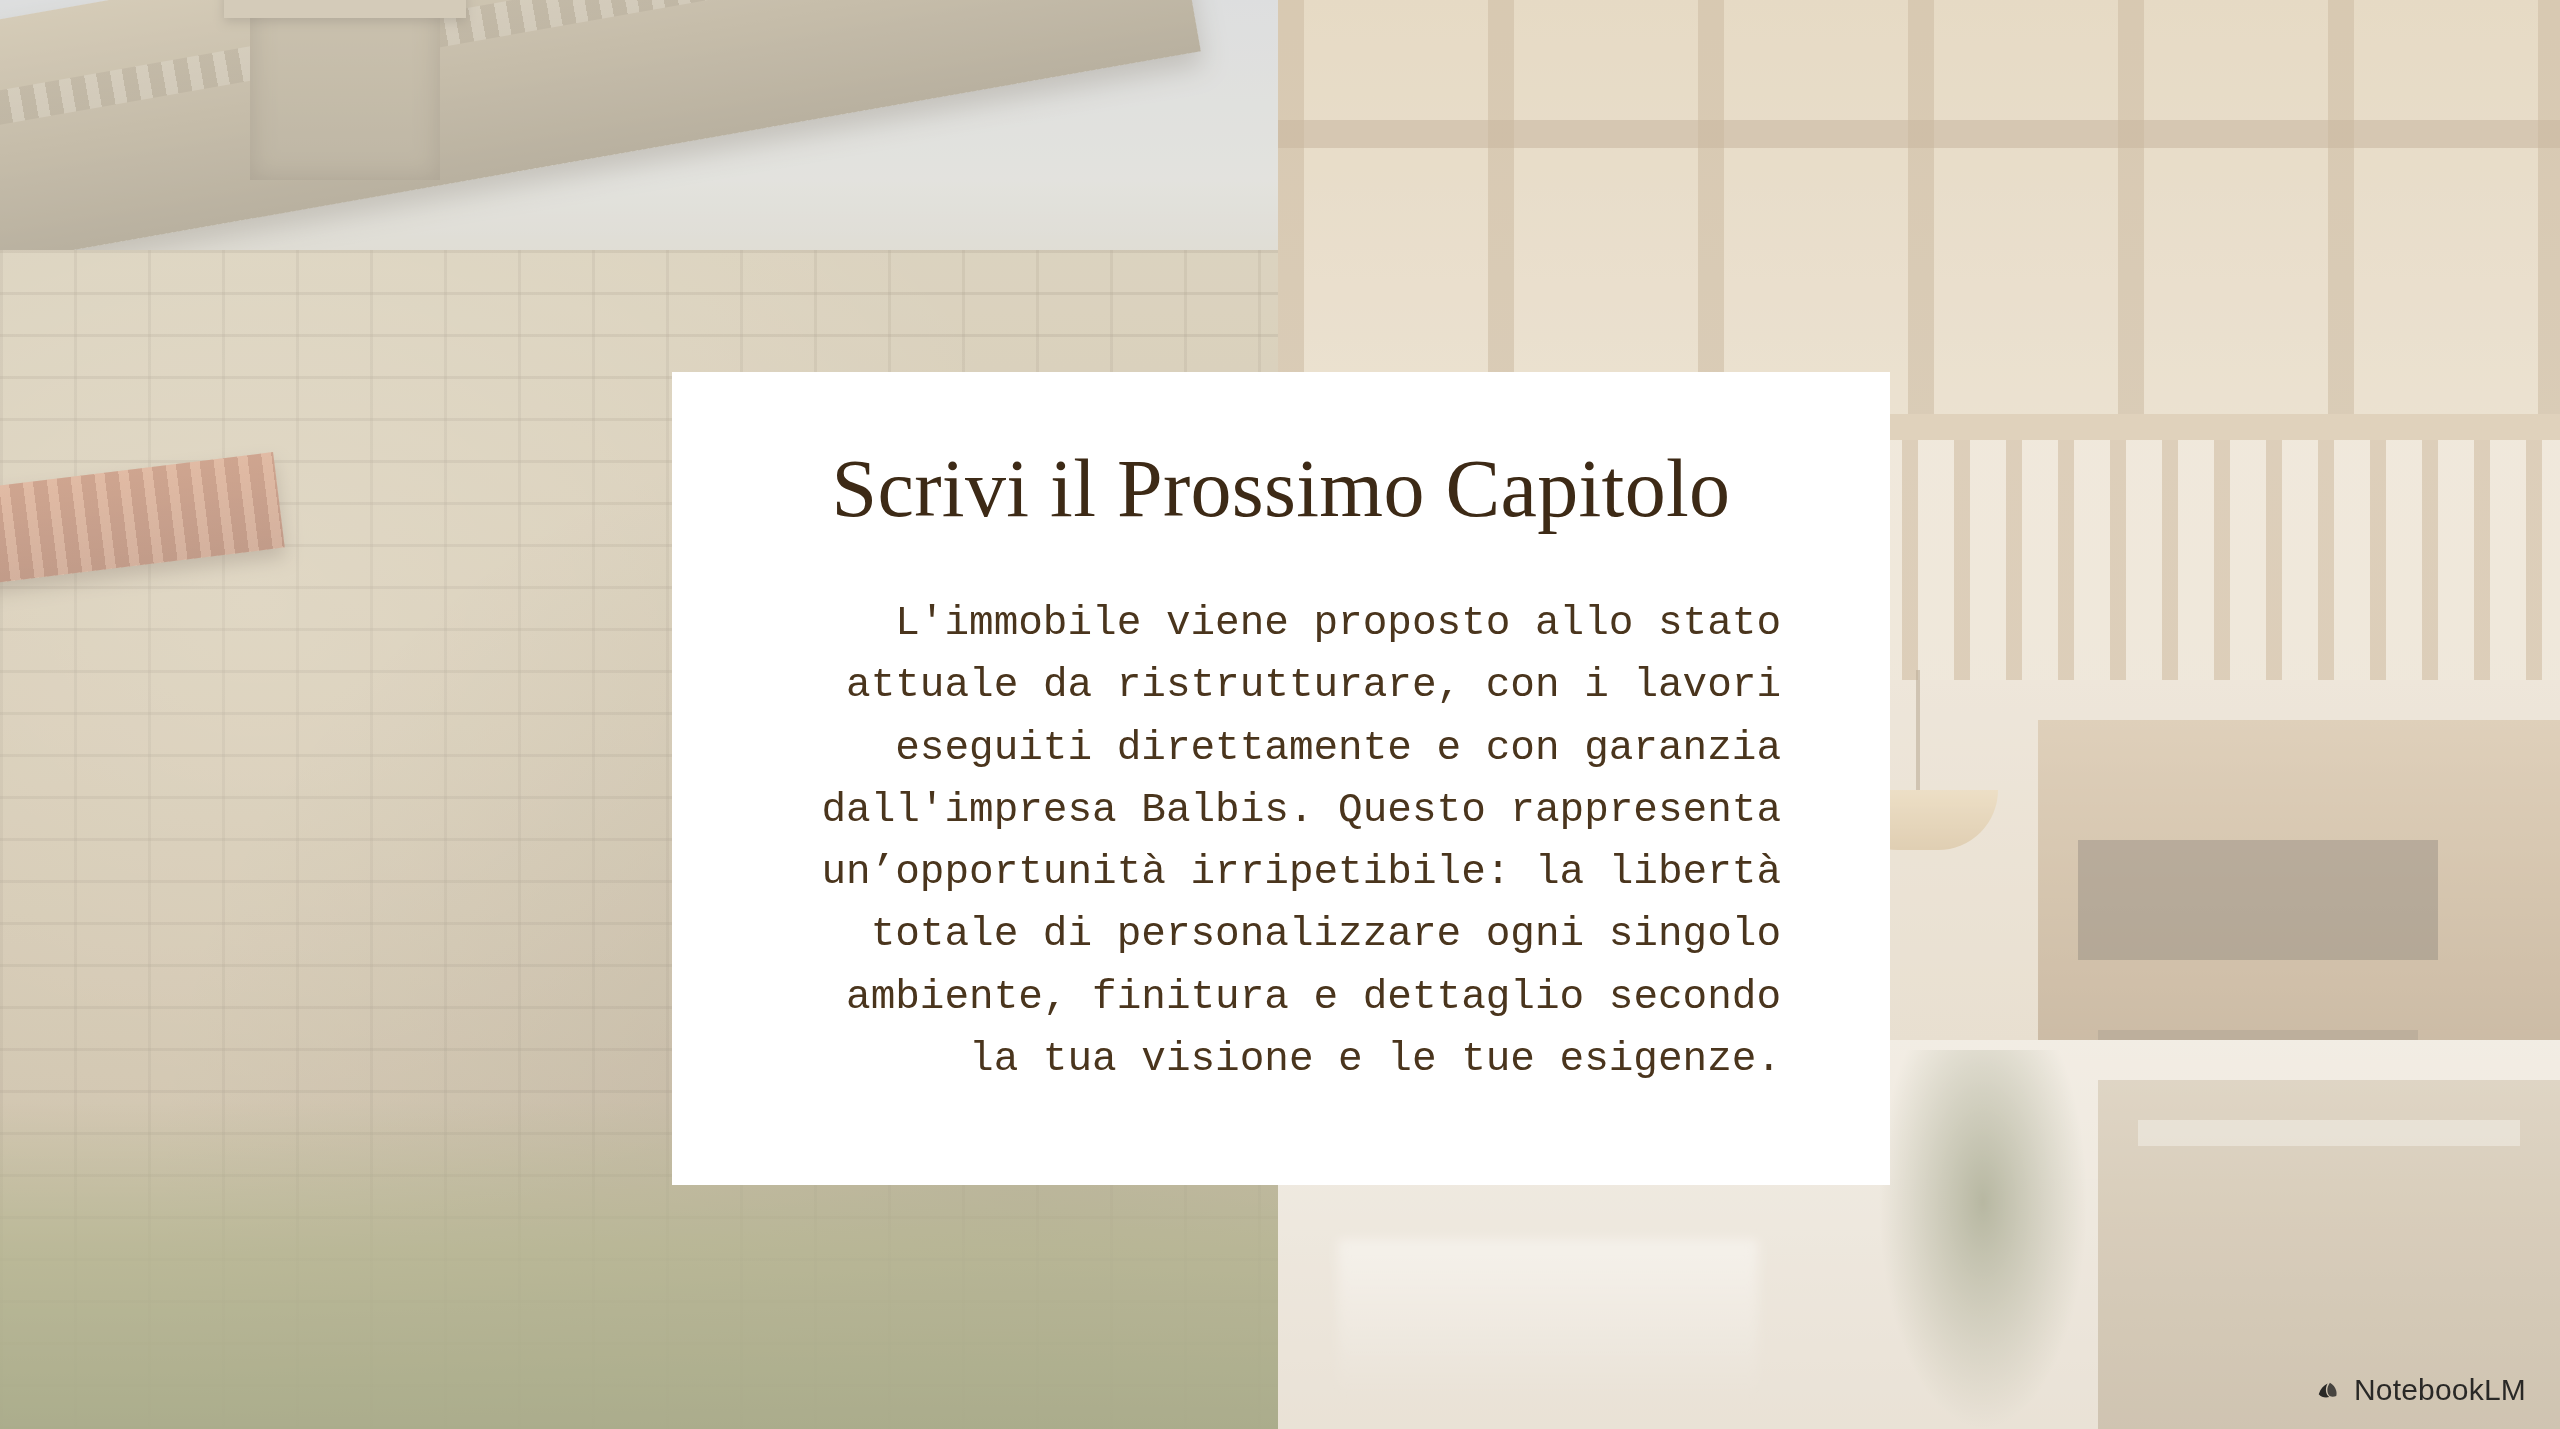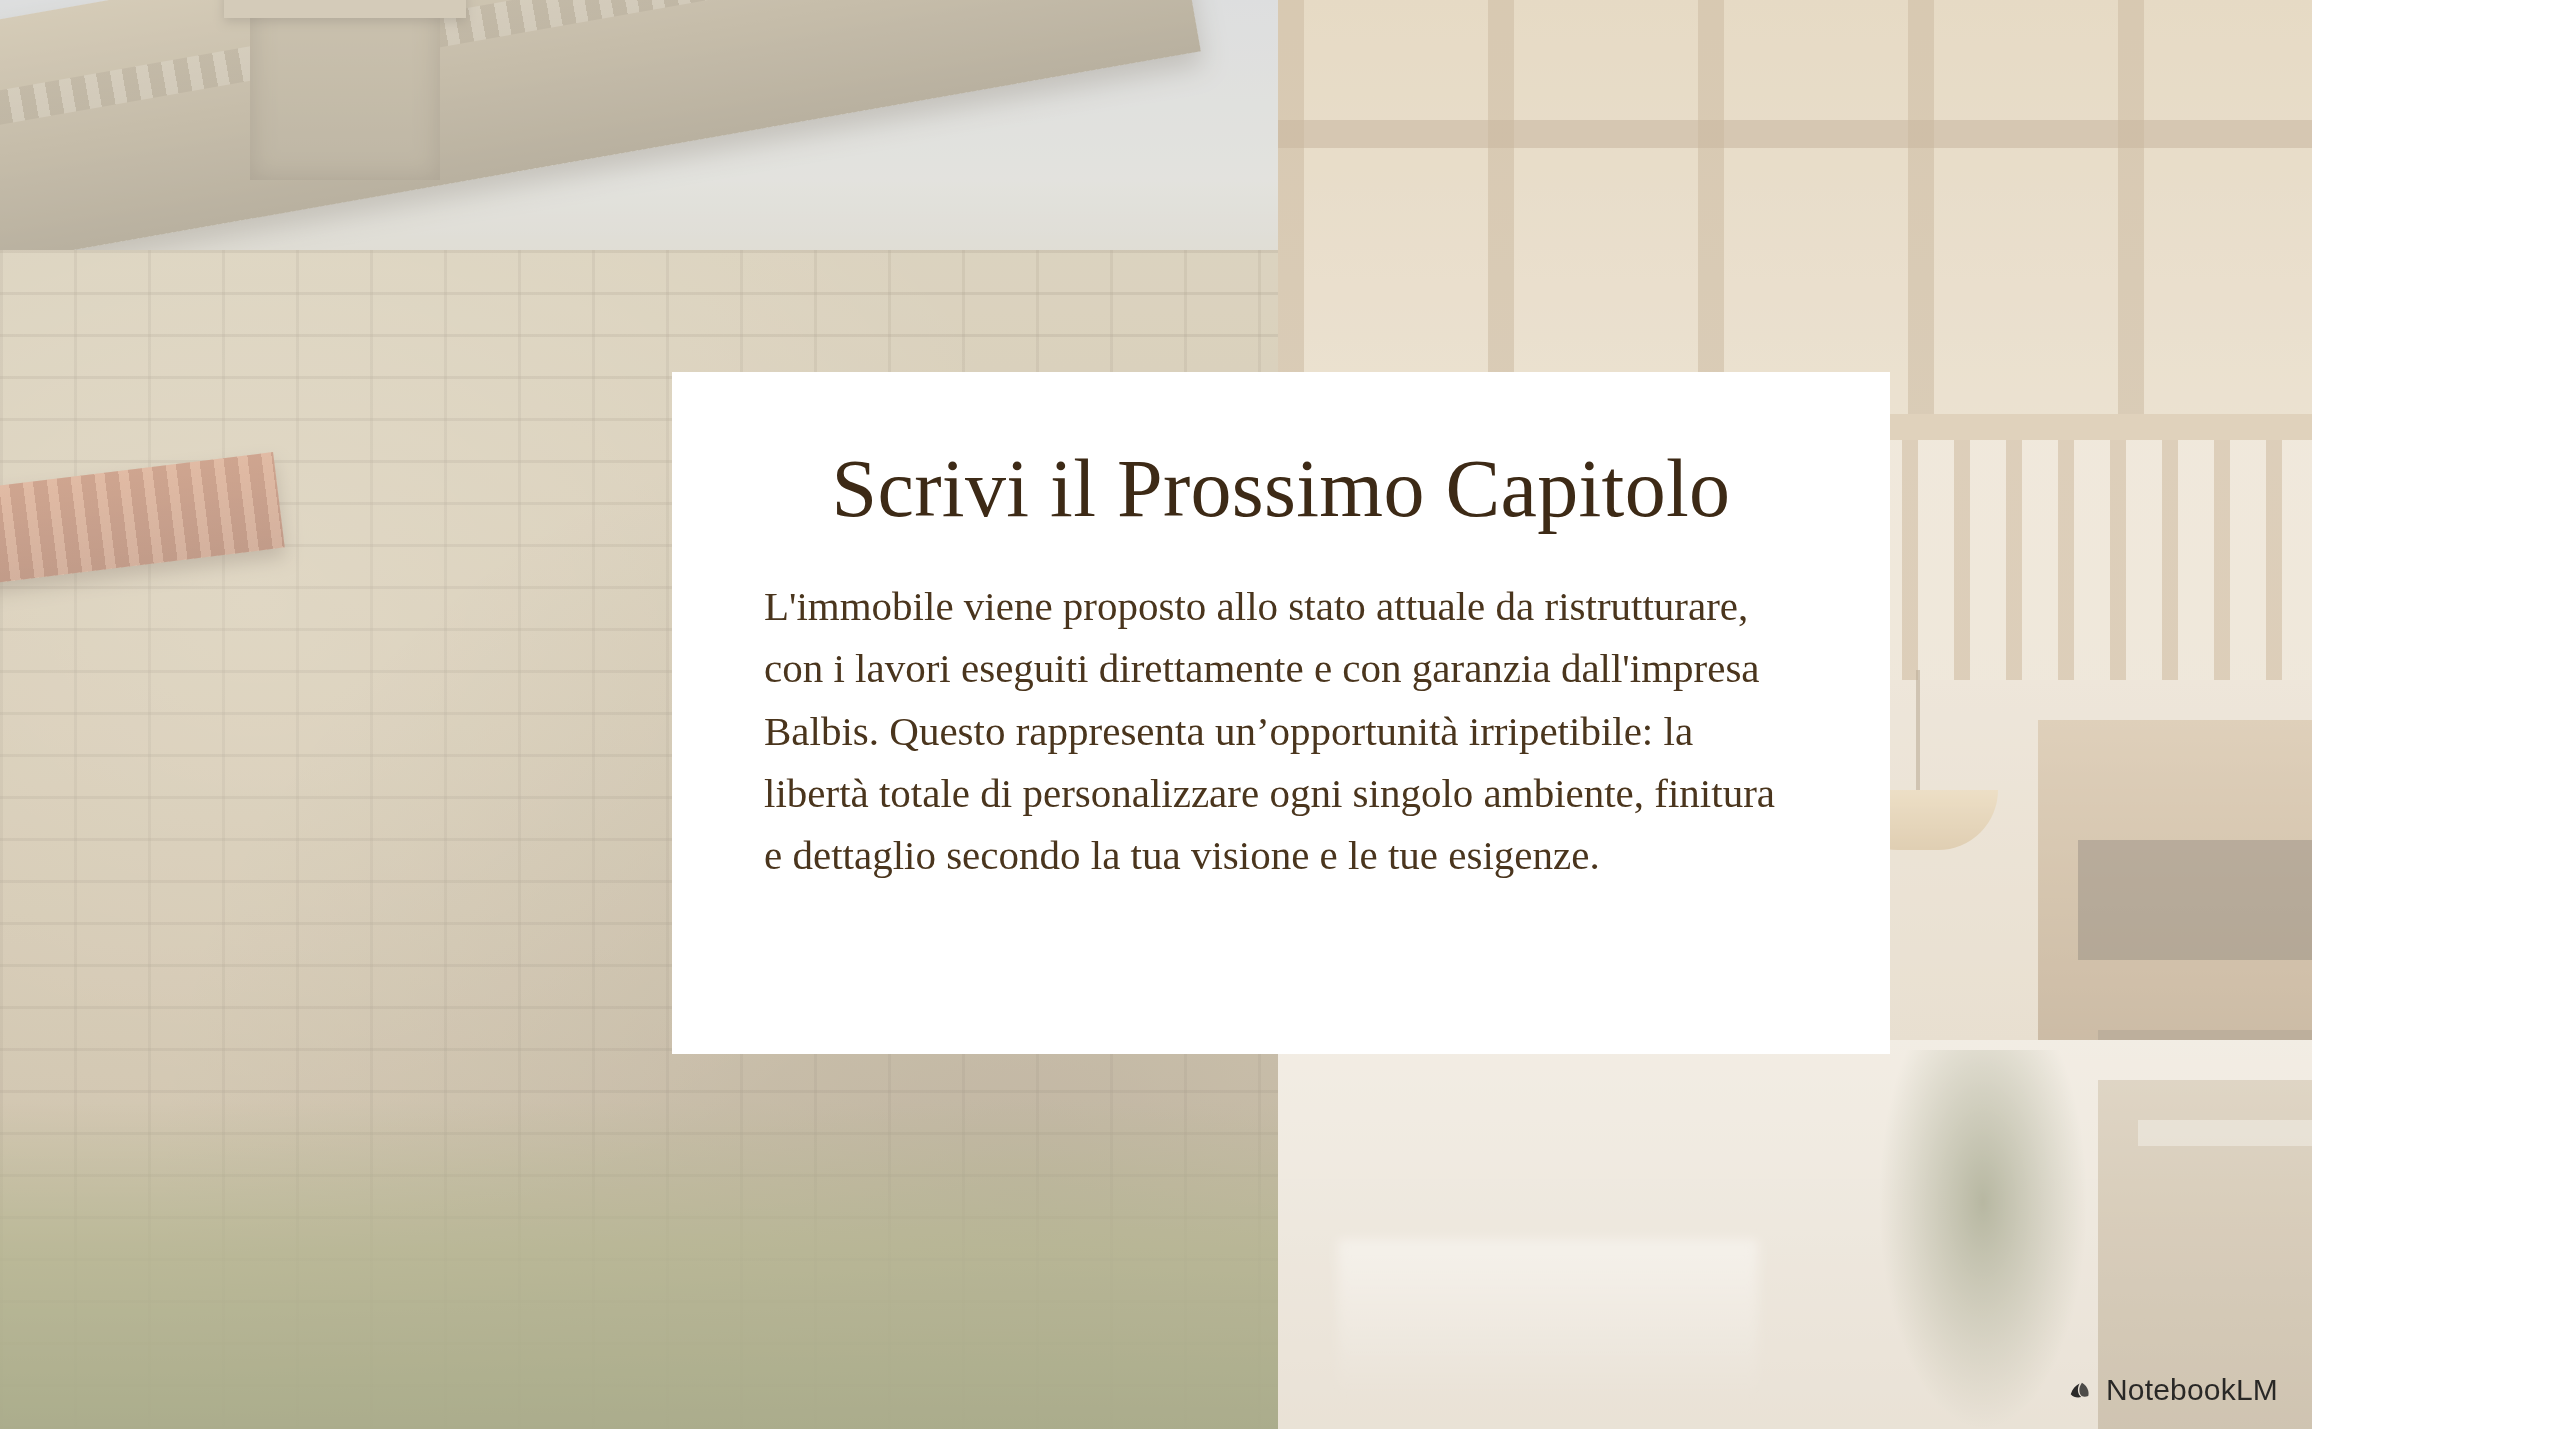--- a/index.html
+++ b/index.html
@@ -7,21 +7,21 @@
     padding: 0;
     width: 2560px;
     height: 1429px;
     overflow: hidden;
     background: #ffffff;
     font-family: "Liberation Sans", sans-serif;
   }
 
   .slide {
     position: relative;
-    width: 2312px;
+    width: 2560px;
     height: 1429px;
     overflow: hidden;
     background: #e5e5e5;
   }
 
   
   .bg-grid {
     position: absolute;
     inset: 0;
     display: grid;
@@ -263,26 +263,26 @@
     font-size: 82px;
     line-height: 1.06;
     font-weight: 400;
     color: #3d2a16;
     text-align: center;
     margin: 0 0 42px 0;
     letter-spacing: 0.3px;
   }
 
   .card-body {
-    font-family: Liberation Serif, serif;
+    font-family: Liberation Mono, monospace;
     font-size: 41px;
     line-height: 1.52;
     color: #4a351d;
-    text-align: left;
-    margin: 0;
+    text-align: right;
+    margin: 17px;
     max-width: 1040px;
   }
 
   
   .watermark {
     position: absolute;
     right: 34px;
     bottom: 22px;
     display: flex;
     align-items: center;

